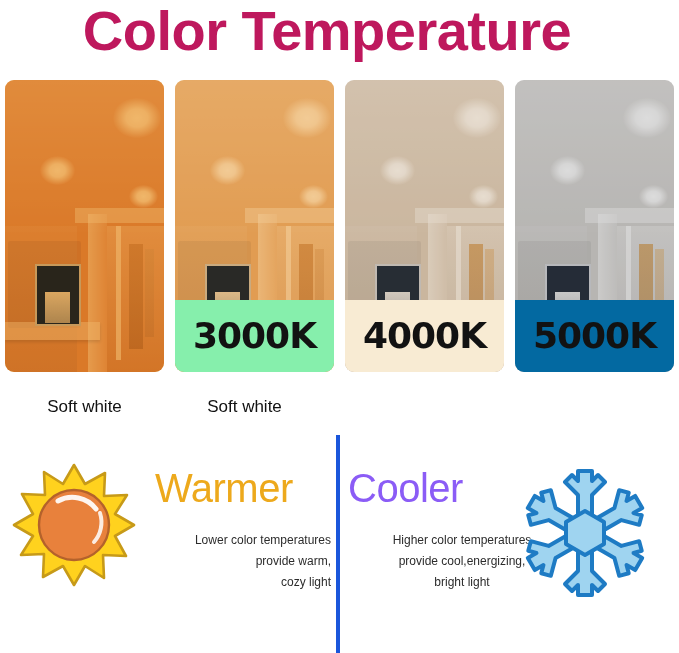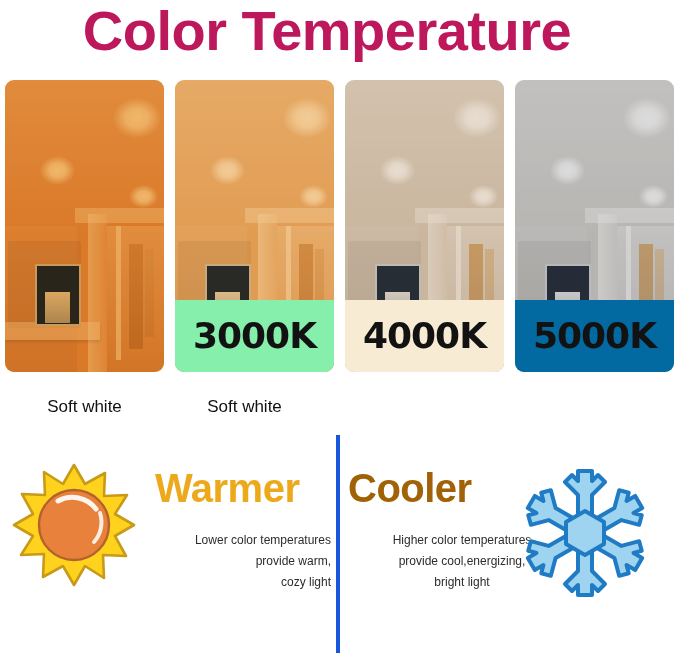--- a/index.html
+++ b/index.html
@@ -190,27 +190,27 @@
     top: 435px;
     height: 218px;
     width: 336px;
   }
   #half-warm  { left: 0; }
   #half-cool  { left: 343px; }
 
   .bigword {
     position: absolute;
     font-size: 40px;
-    font-weight: bold;
+    font-weight: normal;
     line-height: 48px;
     white-space: nowrap;
     letter-spacing: -0.5px;
   }
   #warmer-heading { left: 155px; top: 29px; color: #EDA91C; }
-  #cooler-heading { left: 5px;   top: 29px; color: #a16207; }
+  #cooler-heading { left: 5px;   top: 29px; color: #8b5cf6; }
 
   .desc {
     position: absolute;
     font-size: 12px;
     line-height: 21px;
     color: #2c2c2c;
     white-space: pre-line;
   }
   #warmer-desc { left: 126px; top: 95px; width: 205px; text-align: right; }
   #cooler-desc { left: 4px;   top: 95px; width: 230px; text-align: center; }

